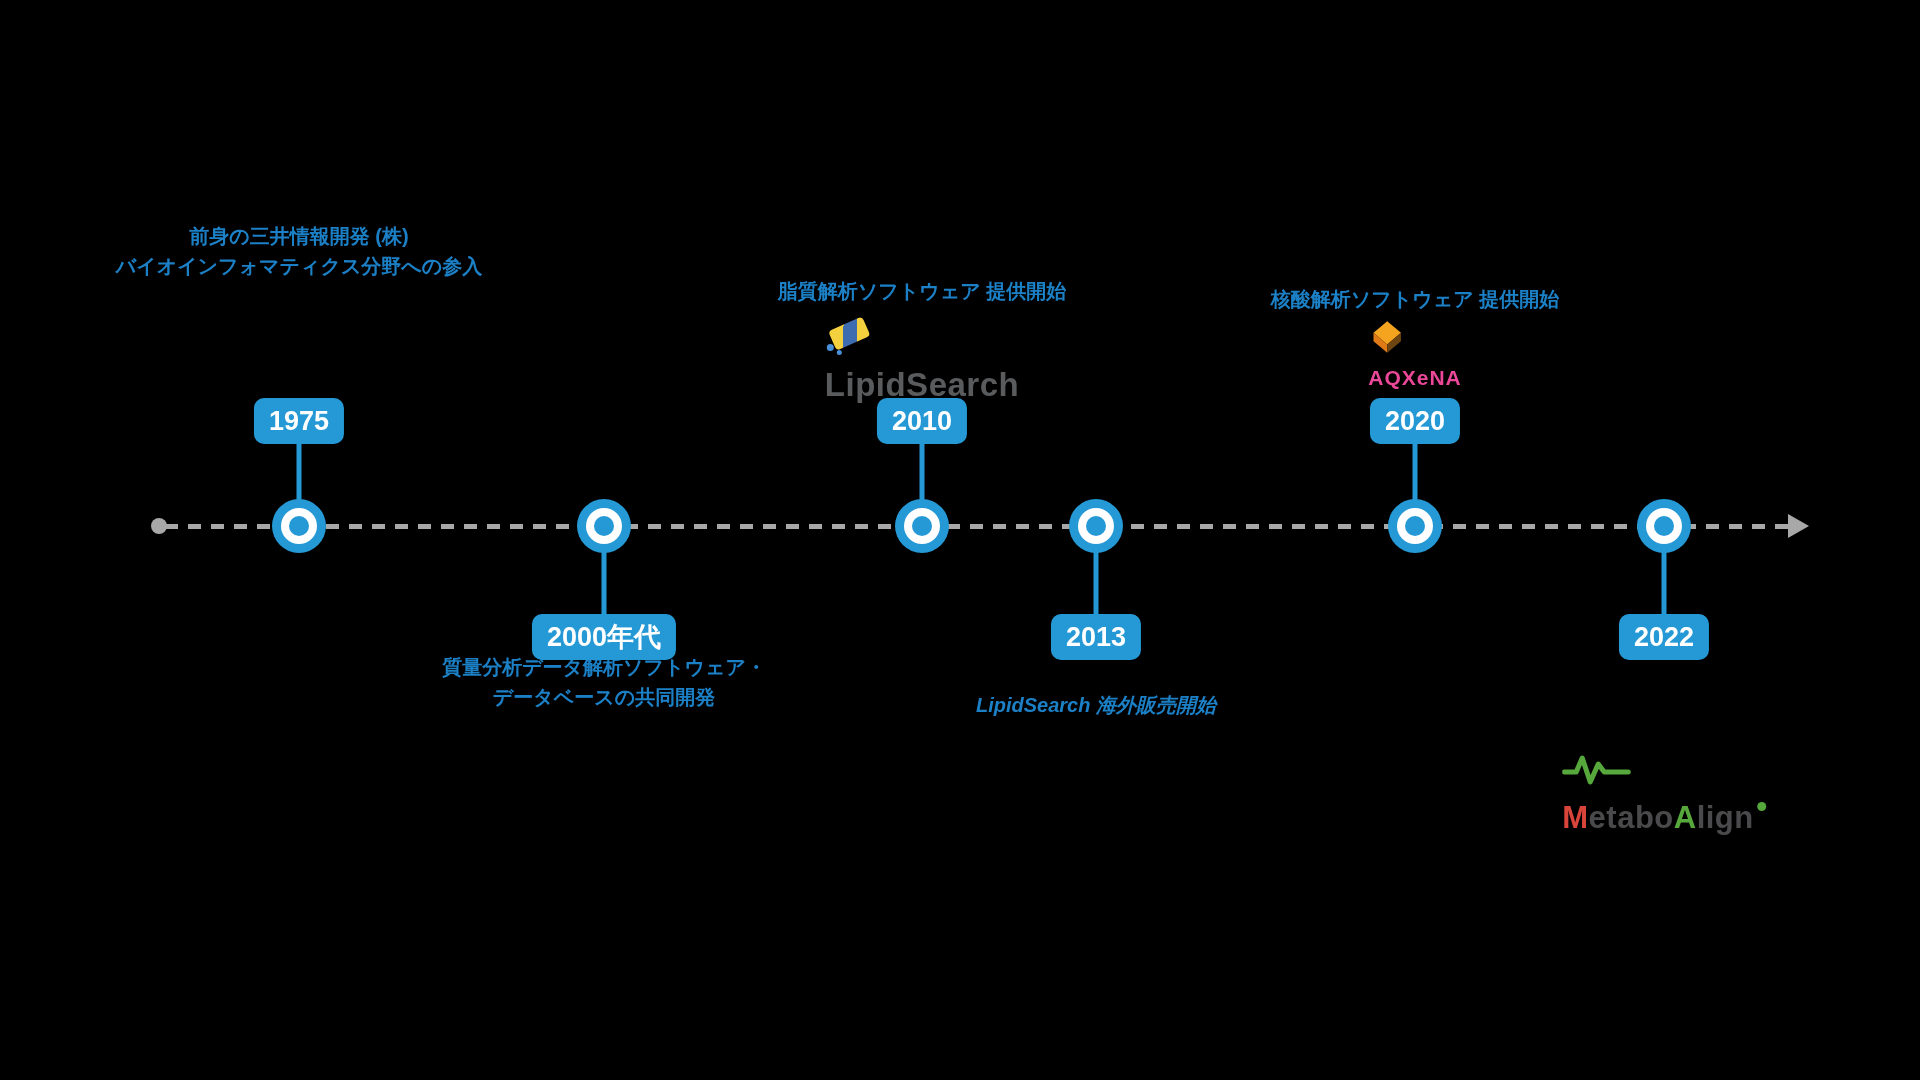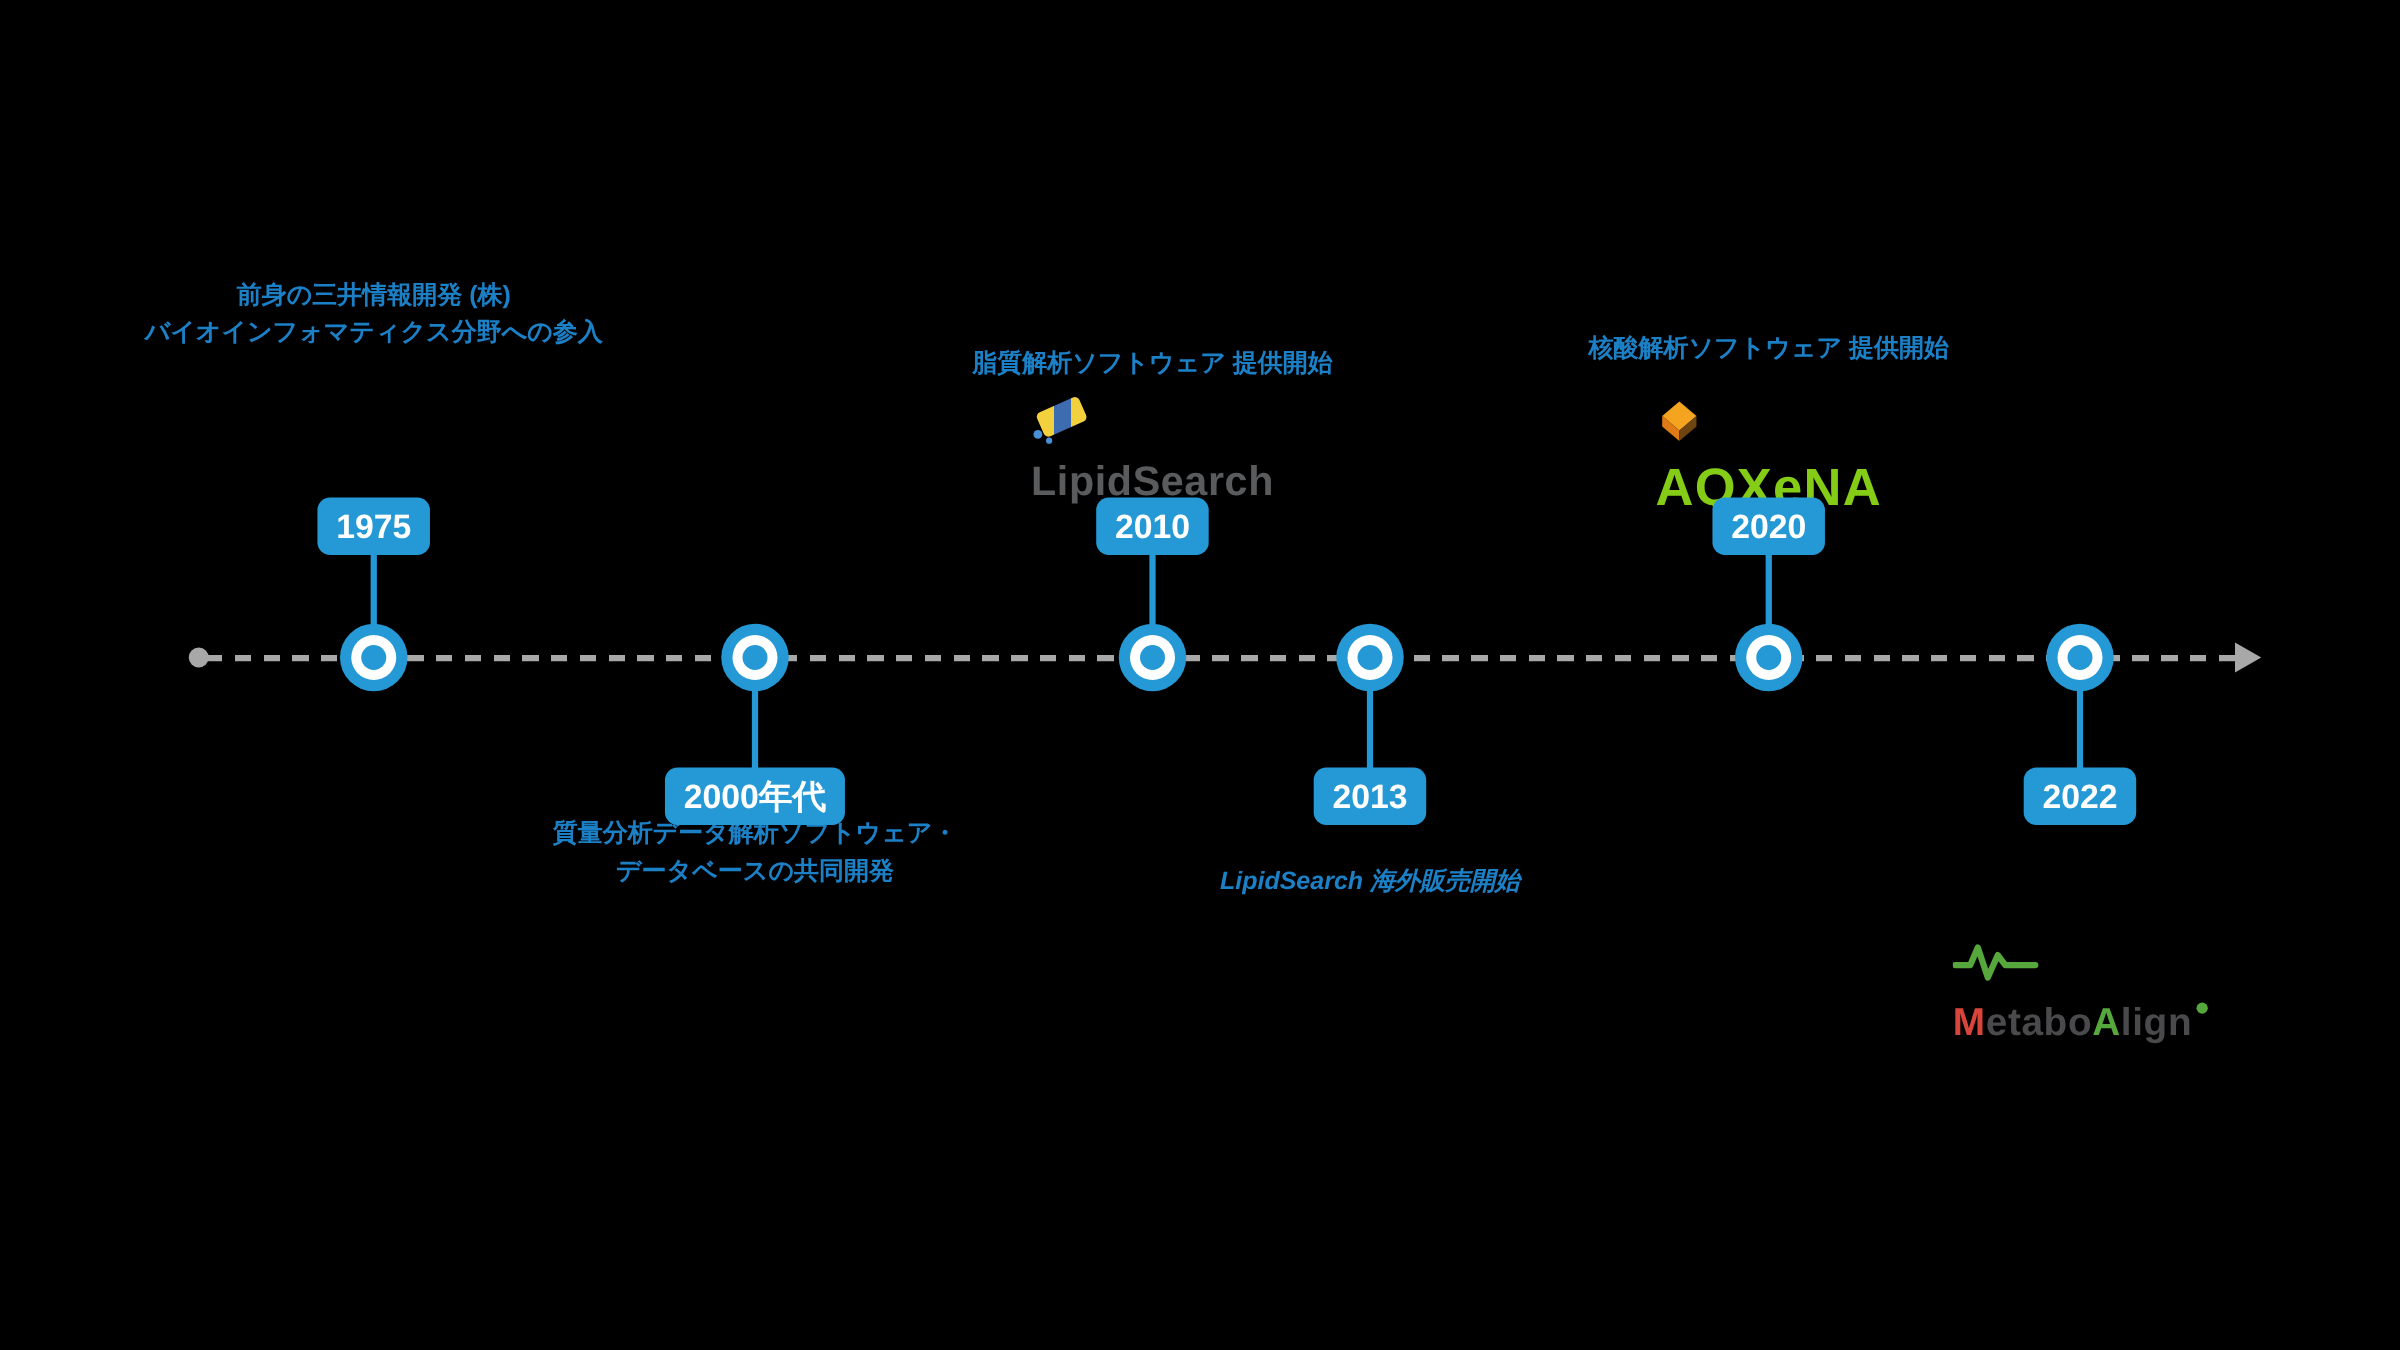--- a/index.html
+++ b/index.html
@@ -77,21 +77,21 @@
 
   
   .caption {
     position: absolute; transform: translateX(-50%);
     color: #1c80c6; font-weight: bold; font-size: 20px;
     line-height: 30px; text-align: center; white-space: nowrap;
     z-index: 2;
   }
   .cap-1975 { top: 221px; }
   .cap-2010 { top: 276px; }
-  .cap-2020 { top: 264px; }
+  .cap-2020 { top: 284px; }
   .cap-2000 { top: 652px; }
   .cap-2013 { top: 690px; font-style: italic; }
   .cap-2022 { top: 690px; }
 
   
   .logo-row {
     position: absolute; transform: translateX(-50%);
     display: flex; align-items: flex-start; gap: 10px;
     z-index: 2; white-space: nowrap; flex-direction: column;
   }
@@ -107,21 +107,21 @@
     background: linear-gradient(115deg, #f3d03e 0 36%, #3e6cb0 36% 68%, #f3d03e 68% 100%);
     display: block;
   }
   .ls-drop { position: absolute; border-radius: 50%; background: #4a90d9; display: block; }
   .ls-drop.d1 { left: 2px; top: 30px; width: 7px; height: 7px; }
   .ls-drop.d2 { left: 12px; top: 36px; width: 5px; height: 5px; }
   .ls-text { font-size: 33px; font-weight: bold; color: #595b5d; letter-spacing: 0.5px; }
 
   
   .aq-icon { width: 38px; height: 38px; display: block; }
-  .aq-text { font-size: 42px; font-weight: bold; color: #84cc16; letter-spacing: 1px; }
+  .aq-text { font-size: 21px; font-weight: bold; color: #ec4899; letter-spacing: 1px; }
 
   
   .ma-icon { width: 70px; height: 40px; display: block; margin-right: -16px; }
   .ma-text { font-size: 31px; font-weight: bold; letter-spacing: 0.5px; }
   .ma-m { color: #d9453a; }
   .ma-dark { color: #4a4a4c; }
   .ma-a { color: #56a83c; }
   .ma-dot {
     display: inline-block; width: 9px; height: 9px; border-radius: 50%;
     background: #56a83c; vertical-align: top; margin: 2px 0 0 3px;

